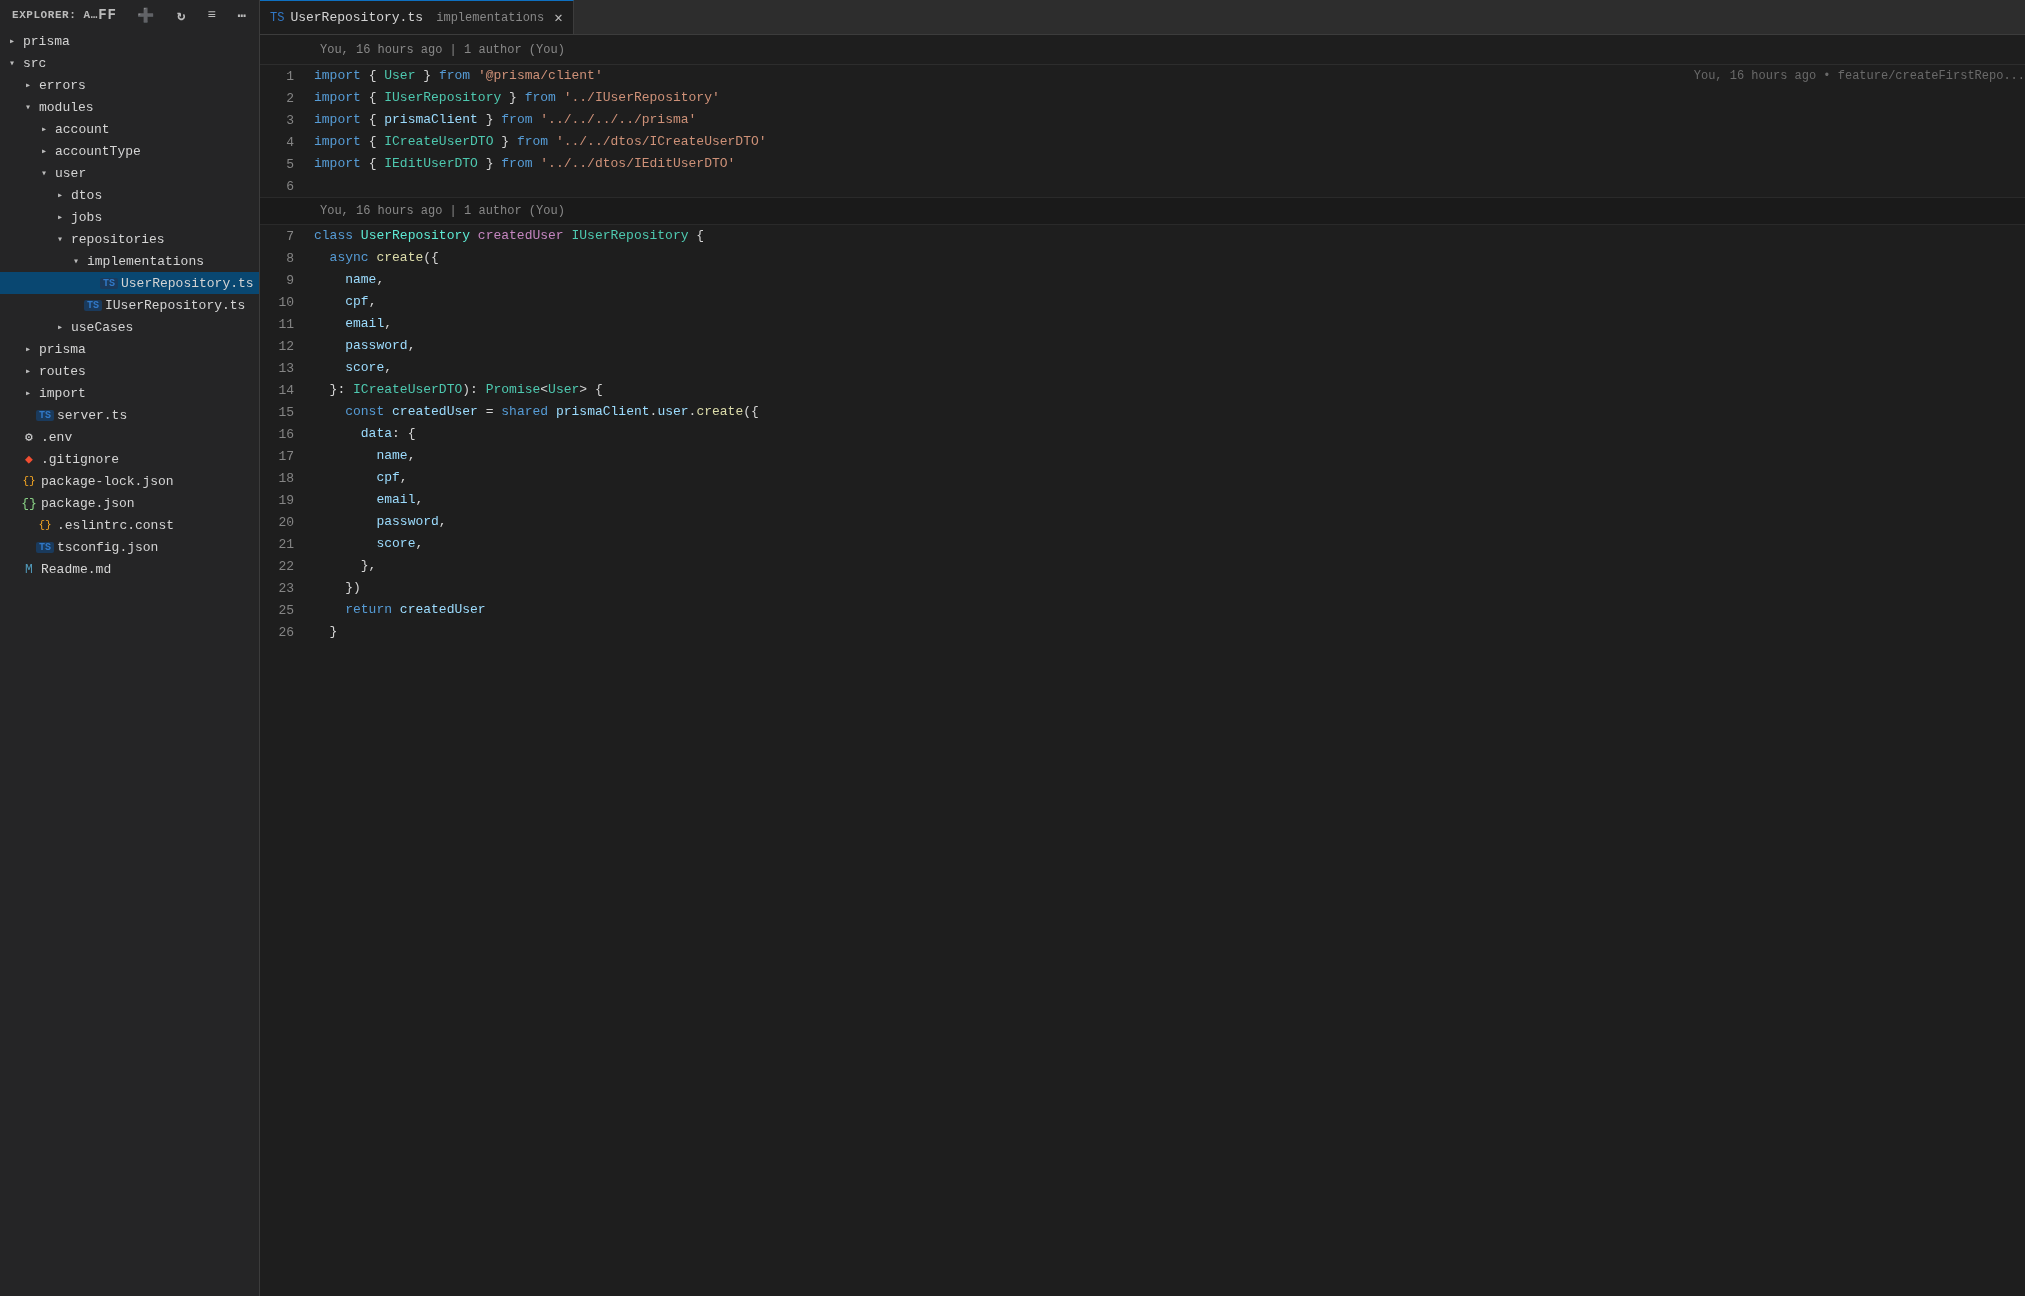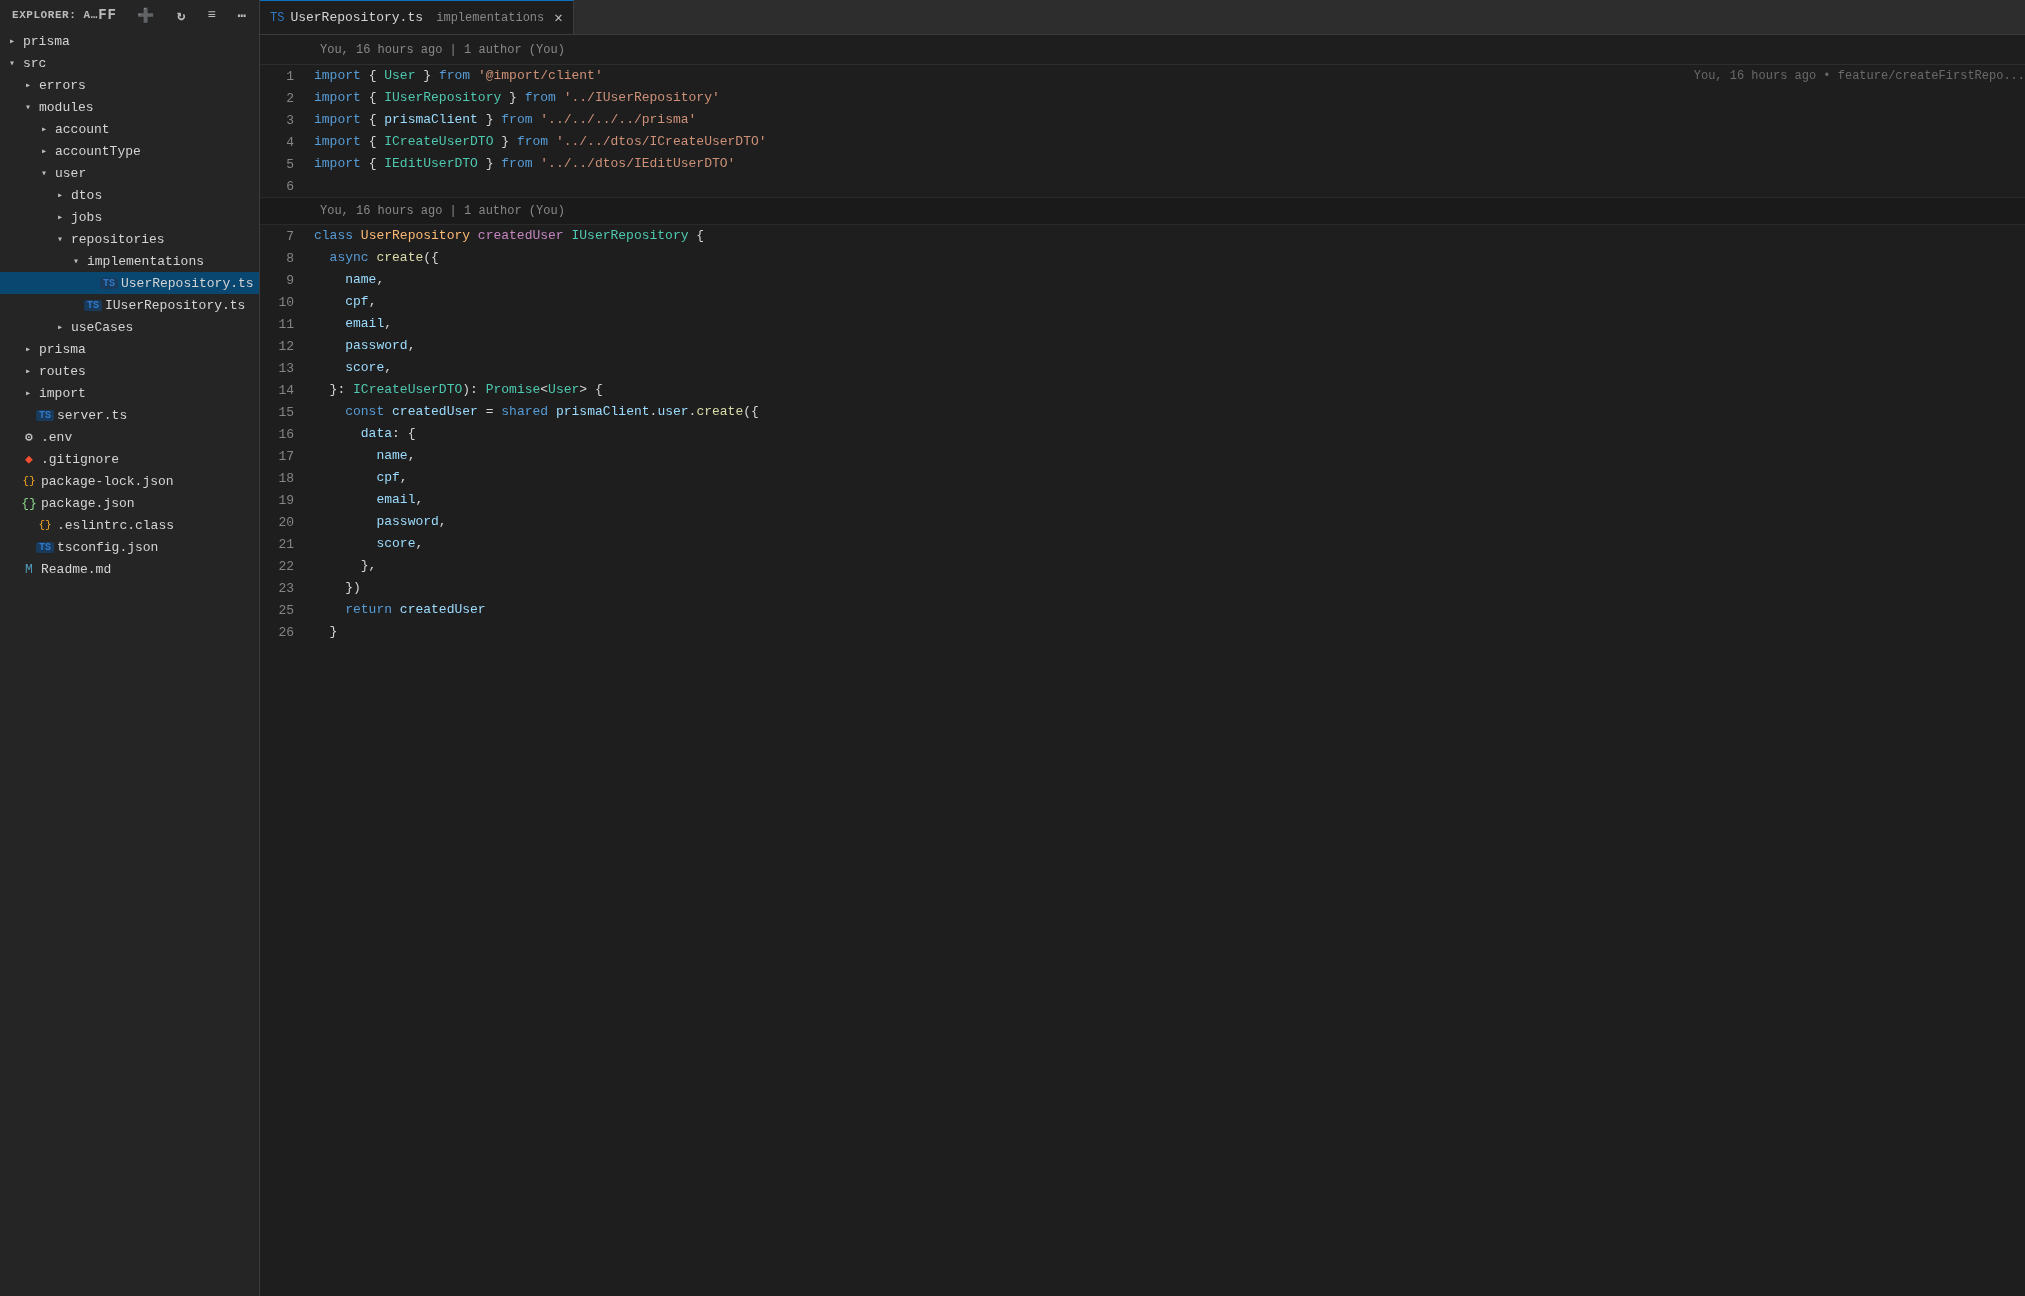--- a/index.html
+++ b/index.html
@@ -191,21 +191,21 @@
     
     .kw { color: #569cd6; }       
     .kw2 { color: #c586c0; }      
     .punct { color: #d4d4d4; }    
     .str { color: #ce9178; }      
     .type { color: #4ec9b0; }     
     .prop { color: #9cdcfe; }     
     .fn { color: #dcdcaa; }
     .from-kw { color: #569cd6; }
     .import-brace { color: #d4d4d4; }
-    .class-name { color: #fdba74; }
+    .class-name { color: #5eead4; }
     .await-kw { color: #569cd6; }
     .data-key { color: #9cdcfe; }
     .colon { color: #d4d4d4; }
 
     
     ::-webkit-scrollbar { width: 8px; height: 8px; }
     ::-webkit-scrollbar-track { background: #1e1e1e; }
     ::-webkit-scrollbar-thumb { background: #424242; }
   </style>
 </head>
@@ -353,21 +353,21 @@
       <div class="tree-item">
       <span class="indent" style="width:4px"></span>
       <span class="chevron"></span>
       <span class="icon pkg-icon" style="color: rgb(137, 209, 133);">{}</span>
       <span class="label">package.json</span>
     </div>
       <div class="tree-item">
       <span class="indent" style="width:20px"></span>
       <span class="chevron"></span>
       <span class="icon json-icon" style="color: rgb(245, 166, 35); font-size: 11px;">{}</span>
-      <span class="label">.eslintrc.class</span>
+      <span class="label">.eslintrc.const</span>
     </div>
       <div class="tree-item">
       <span class="indent" style="width:20px"></span>
       <span class="chevron"></span>
       <span class="icon ts-icon" style="color: rgb(49, 120, 198); font-size: 10px; font-weight: bold; background: rgb(26, 58, 92); padding: 0px 2px; border-radius: 2px; width: 18px; text-align: center;">TS</span>
       <span class="label">tsconfig.json</span>
     </div>
       <div class="tree-item">
       <span class="indent" style="width:4px"></span>
       <span class="chevron"></span>
@@ -390,21 +390,21 @@
 
   <div class="editor-content">
 
     <div class="git-blame-header">
       <span style="color:#888;font-size:12px;">You, 16 hours ago | 1 author (You)</span>
     </div>
 
     <div class="code-lines" id="code-lines-container">
     <div class="code-line">
       <span class="line-number">1</span>
-      <span class="code-content"><span class="kw">import</span> <span class="import-brace">{ </span><span class="type">User</span><span class="import-brace"> }</span> <span class="from-kw">from</span> <span class="str">'@import/client'</span></span>
+      <span class="code-content"><span class="kw">import</span> <span class="import-brace">{ </span><span class="type">User</span><span class="import-brace"> }</span> <span class="from-kw">from</span> <span class="str">'@prisma/client'</span></span>
       <span class="git-blame-inline">You, 16 hours ago  •  feature/createFirstRepo...</span>
     </div>
         <div class="code-line">
       <span class="line-number">2</span>
       <span class="code-content"><span class="kw">import</span> <span class="import-brace">{ </span><span class="type">IUserRepository</span><span class="import-brace"> }</span> <span class="from-kw">from</span> <span class="str">'../IUserRepository'</span></span>
 
     </div>
         <div class="code-line">
       <span class="line-number">3</span>
       <span class="code-content"><span class="kw">import</span> <span class="import-brace">{ </span><span class="prop">prismaClient</span><span class="import-brace"> }</span> <span class="from-kw">from</span> <span class="str">'../../../../prisma'</span></span>

